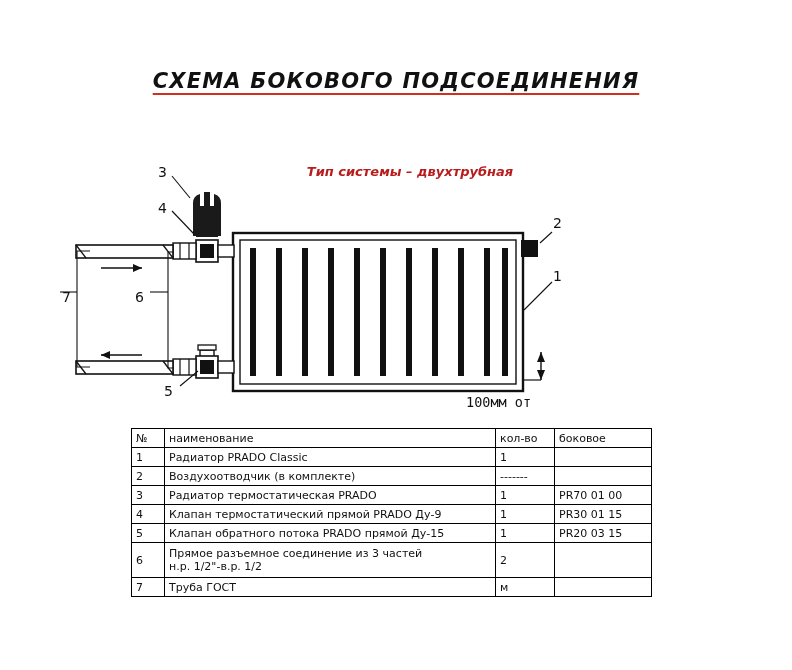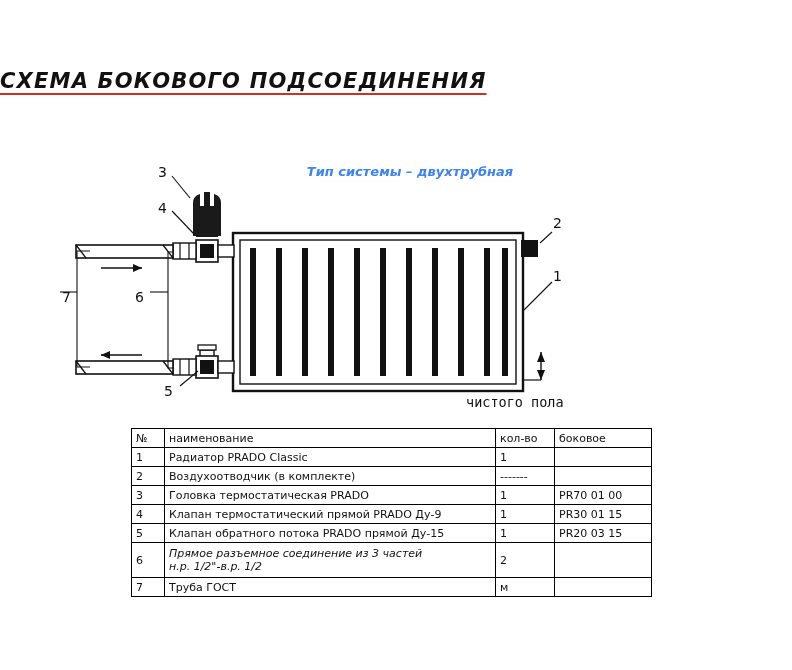--- a/index.html
+++ b/index.html
@@ -15,21 +15,21 @@
     color: #000;
     overflow: hidden;
   }
 
   
   .title-block {
     position: absolute;
     top: 66px;
     left: 0;
     width: 792px;
-    text-align: left;
+    text-align: center;
   }
   .title-line {
     font-family: "DejaVu Sans", sans-serif;
     font-weight: bold;
     font-style: italic;
     font-size: 21px;
     letter-spacing: 1.2px;
     color: #111;
     text-decoration: underline;
     text-decoration-color: #d03020;
@@ -43,21 +43,21 @@
     position: absolute;
     top: 163px;
     left: 250px;
     width: 320px;
     text-align: center;
     font-family: "DejaVu Sans", sans-serif;
     font-style: italic;
     font-weight: bold;
     font-size: 13px;
     line-height: 17px;
-    color: #3b82f6;
+    color: #b91c1c;
   }
 
   
   #drawing {
     position: absolute;
     top: 0;
     left: 0;
     width: 792px;
     height: 670px;
     pointer-events: none;
@@ -105,21 +105,20 @@
   .parts-table th {
     font-weight: normal;
   }
   .col-num   { width: 24px;  text-align: center; }
   .col-name  { width: 322px; }
   .col-qty   { width: 50px;  text-align: center; }
   .col-art   { width: 88px;  text-align: left; padding-left: 5px;}
   .row-tall td { height: 32px; }
   .name-two {
     line-height: 13px;
-    font-style: italic;
   }
 </style>
 </head>
 <body>
 
 <div class="title-block">
   <div class="title-line">СХЕМА БОКОВОГО ПОДСОЕДИНЕНИЯ</div>
 </div>
 
 <div class="subcap">
@@ -225,20 +224,21 @@
 
 <div class="callout" style="left:553px; top:268px;">1</div>
 <div class="callout" style="left:553px; top:215px;">2</div>
 <div class="callout" style="left:158px; top:164px;">3</div>
 <div class="callout" style="left:158px; top:200px;">4</div>
 <div class="callout" style="left:164px; top:383px;">5</div>
 <div class="callout" style="left:135px; top:289px;">6</div>
 <div class="callout" style="left:62px;  top:289px;">7</div>
 
 <div class="floor-note">
+  <div>100мм от</div>
   <div>чистого пола</div>
   <div>(если не указано иначе)</div>
 </div>
 
 <table class="parts-table">
   <thead>
     <tr>
       <th class="col-num">№</th>
       <th class="col-name">наименование</th>
       <th class="col-qty">кол-во</th>
@@ -253,21 +253,21 @@
       <td class="col-art"></td>
     </tr>
     <tr>
       <td class="col-num">2</td>
       <td class="col-name">Воздухоотводчик (в комплекте)</td>
       <td class="col-qty">-------</td>
       <td class="col-art"></td>
     </tr>
     <tr>
       <td class="col-num">3</td>
-      <td class="col-name">Головка термостатическая PRADO</td>
+      <td class="col-name">Радиатор термостатическая PRADO</td>
       <td class="col-qty">1</td>
       <td class="col-art">PR70 01 00</td>
     </tr>
     <tr>
       <td class="col-num">4</td>
       <td class="col-name">Клапан термостатический прямой PRADO Ду-9</td>
       <td class="col-qty">1</td>
       <td class="col-art">PR30 01 15</td>
     </tr>
     <tr>

